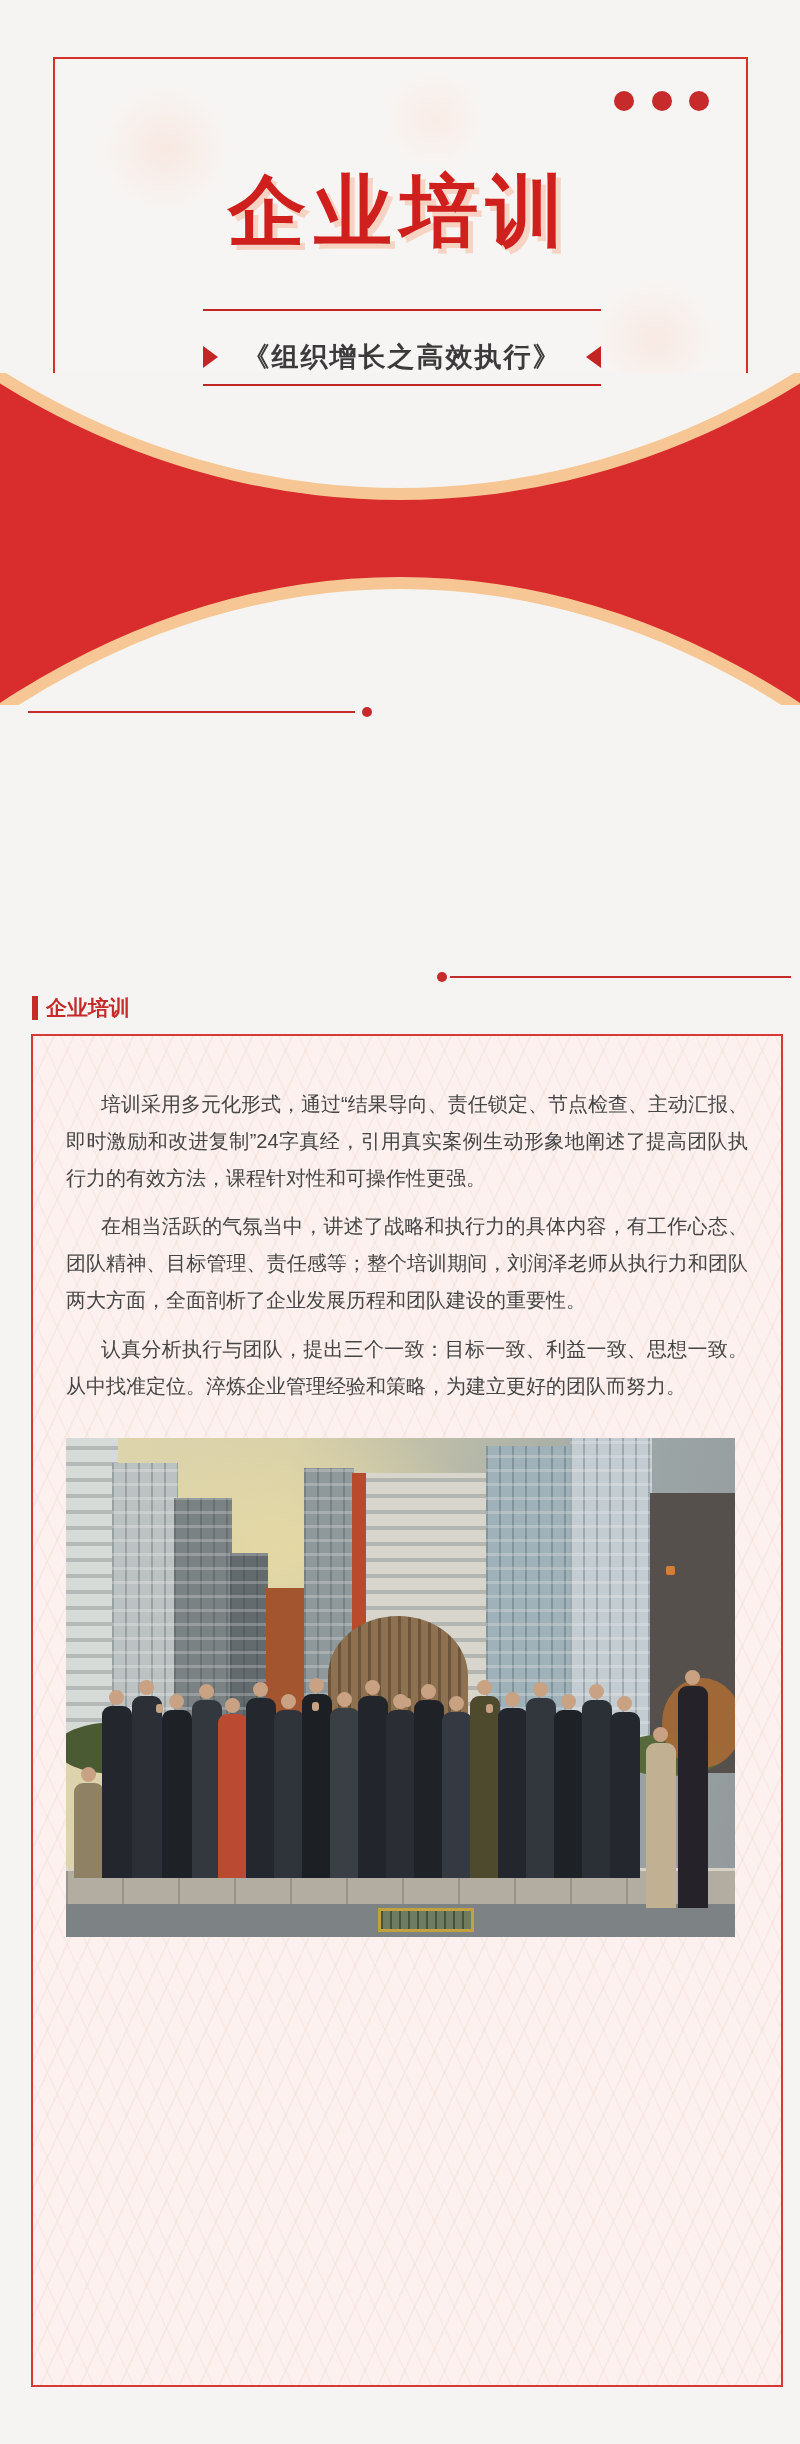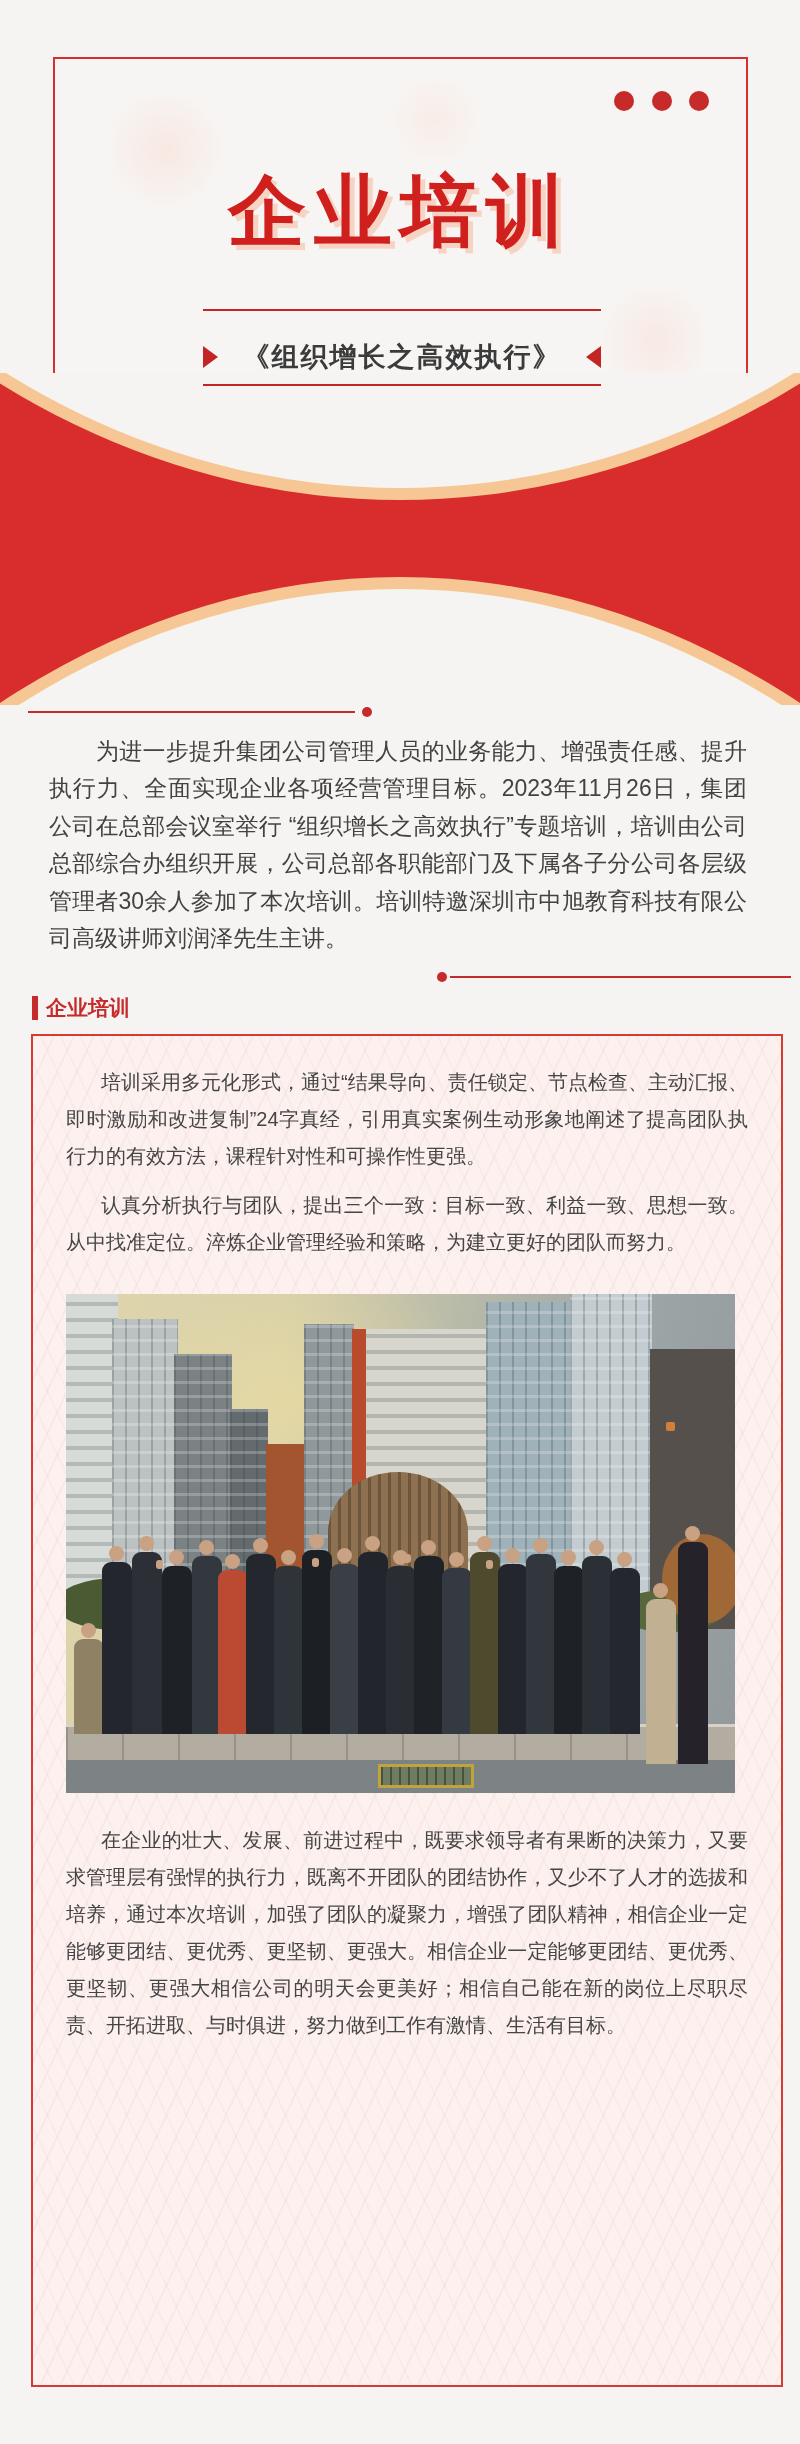--- a/index.html
+++ b/index.html
@@ -35,21 +35,21 @@
   
   .rule{position:absolute;height:2px;background:#c62b2b;z-index:5;}
   .rule-dot{position:absolute;width:10px;height:10px;border-radius:50%;background:#c62b2b;z-index:5;}
   .intro{position:absolute;left:49px;top:733px;width:698px;font-size:23px;line-height:37.4px;
     text-indent:47px;text-align:justify;color:#424242;z-index:5;}
   .sec-bar{position:absolute;left:32px;top:996px;width:6px;height:24px;background:#c62b2b;z-index:5;}
   .sec-label{position:absolute;left:46px;top:994px;font-size:21px;font-weight:bold;color:#c62b2b;z-index:5;}
 
   
   .article-card{position:absolute;left:31px;top:1034px;width:752px;height:1353px;box-sizing:border-box;
-    border:2px solid #d63a35;z-index:5;padding:28px 33px 0;
+    border:2px solid #d63a35;z-index:5;padding:50px 33px 0;
     background:
       repeating-linear-gradient(115deg,rgba(228,190,185,0.16) 0 2px,rgba(0,0,0,0) 2px 18px),
       repeating-linear-gradient(65deg,rgba(228,190,185,0.12) 0 2px,rgba(0,0,0,0) 2px 18px),
       #fcf1ee;}
   .article-card p{margin:0 0 11px;font-size:20px;line-height:37px;text-indent:35px;text-align:justify;color:#454545;}
   .article-card p.pre-photo{margin-bottom:33px;margin-top:12px;}
   .article-card p.post-photo{margin-top:29px;}
 
   
   .photo{position:relative;width:669px;height:499px;overflow:hidden;
@@ -100,30 +100,30 @@
       <span class="arr arr-r"></span>
       <span class="sub-text">《组织增长之高效执行》</span>
       <span class="arr arr-l"></span>
     </div>
     <div class="hline" style="top:384px;"></div>
   </div>
 
   <div class="rule" style="left:28px;top:711px;width:327px;"></div>
   <div class="rule-dot" style="left:362px;top:707px;"></div>
 
-  <div class="intro">为进一步提升集团公司管理人员的业务能力、增强责任感、提升执行力、全面实现企业各项经营管理目标。2023年11月26日，集团公司在总部会议室举行 “组织增长之高效执行”专题培训，培训由公司总部综合办组织开展，公司总部各职能部门及下属各子分公司各层级管理者30余人参加了本次培训。培训特邀深圳市中旭教育科技有限公司高级讲师刘润泽先生主讲。</div>
 
   <div class="rule-dot" style="left:437px;top:972px;"></div>
   <div class="rule" style="left:450px;top:976px;width:341px;"></div>
 
   <div class="sec-bar"></div>
   <div class="sec-label">企业培训</div>
 
   <div class="article-card">
     <p>培训采用多元化形式，通过“结果导向、责任锁定、节点检查、主动汇报、即时激励和改进复制”24字真经，引用真实案例生动形象地阐述了提高团队执行力的有效方法，课程针对性和可操作性更强。</p>
+    <p>在相当活跃的气氛当中，讲述了战略和执行力的具体内容，有工作心态、团队精神、目标管理、责任感等；整个培训期间，刘润泽老师从执行力和团队两大方面，全面剖析了企业发展历程和团队建设的重要性。</p>
     <p class="pre-photo">认真分析执行与团队，提出三个一致：目标一致、利益一致、思想一致。从中找准定位。淬炼企业管理经验和策略，为建立更好的团队而努力。</p>
 
     <div class="photo">
 
       <div class="b hstr" style="left:0;top:0;width:52px;height:300px;background-color:#d7dbd8;"></div>
       <div class="b grid" style="left:46px;top:25px;width:66px;height:275px;background-color:#bcc2c2;"></div>
       <div class="b grid" style="left:108px;top:60px;width:58px;height:240px;background-color:#7b8284;"></div>
       <div class="b grid" style="left:164px;top:115px;width:38px;height:185px;background-color:#646b6e;"></div>
       <div class="b" style="left:200px;top:150px;width:42px;height:155px;background-color:#a2552f;"></div>
       <div class="b grid" style="left:238px;top:30px;width:50px;height:270px;background-color:#8f989a;"></div>
@@ -173,16 +173,15 @@
       <span class="thumb" style="left:246px;top:264px;"></span>
       <span class="thumb" style="left:338px;top:260px;"></span>
       <span class="thumb" style="left:420px;top:266px;"></span>
       <span class="thumb" style="left:500px;top:262px;"></span>
 
 
       <i class="p" style="left:580px;top:305px;height:165px;background:#c2b093;"></i>
       <i class="p" style="left:612px;top:248px;height:222px;background:#26222a;"></i>
     </div>
 
-    <p class="post-photo">在企业的壮大、发展、前进过程中，既要求领导者有果断的决策力，又要求管理层有强悍的执行力，既离不开团队的团结协作，又少不了人才的选拔和培养，通过本次培训，加强了团队的凝聚力，增强了团队精神，相信企业一定能够更团结、更优秀、更坚韧、更强大。相信企业一定能够更团结、更优秀、更坚韧、更强大相信公司的明天会更美好；相信自己能在新的岗位上尽职尽责、开拓进取、与时俱进，努力做到工作有激情、生活有目标。</p>
   </div>
 
 </div>
 
 </body></html>

